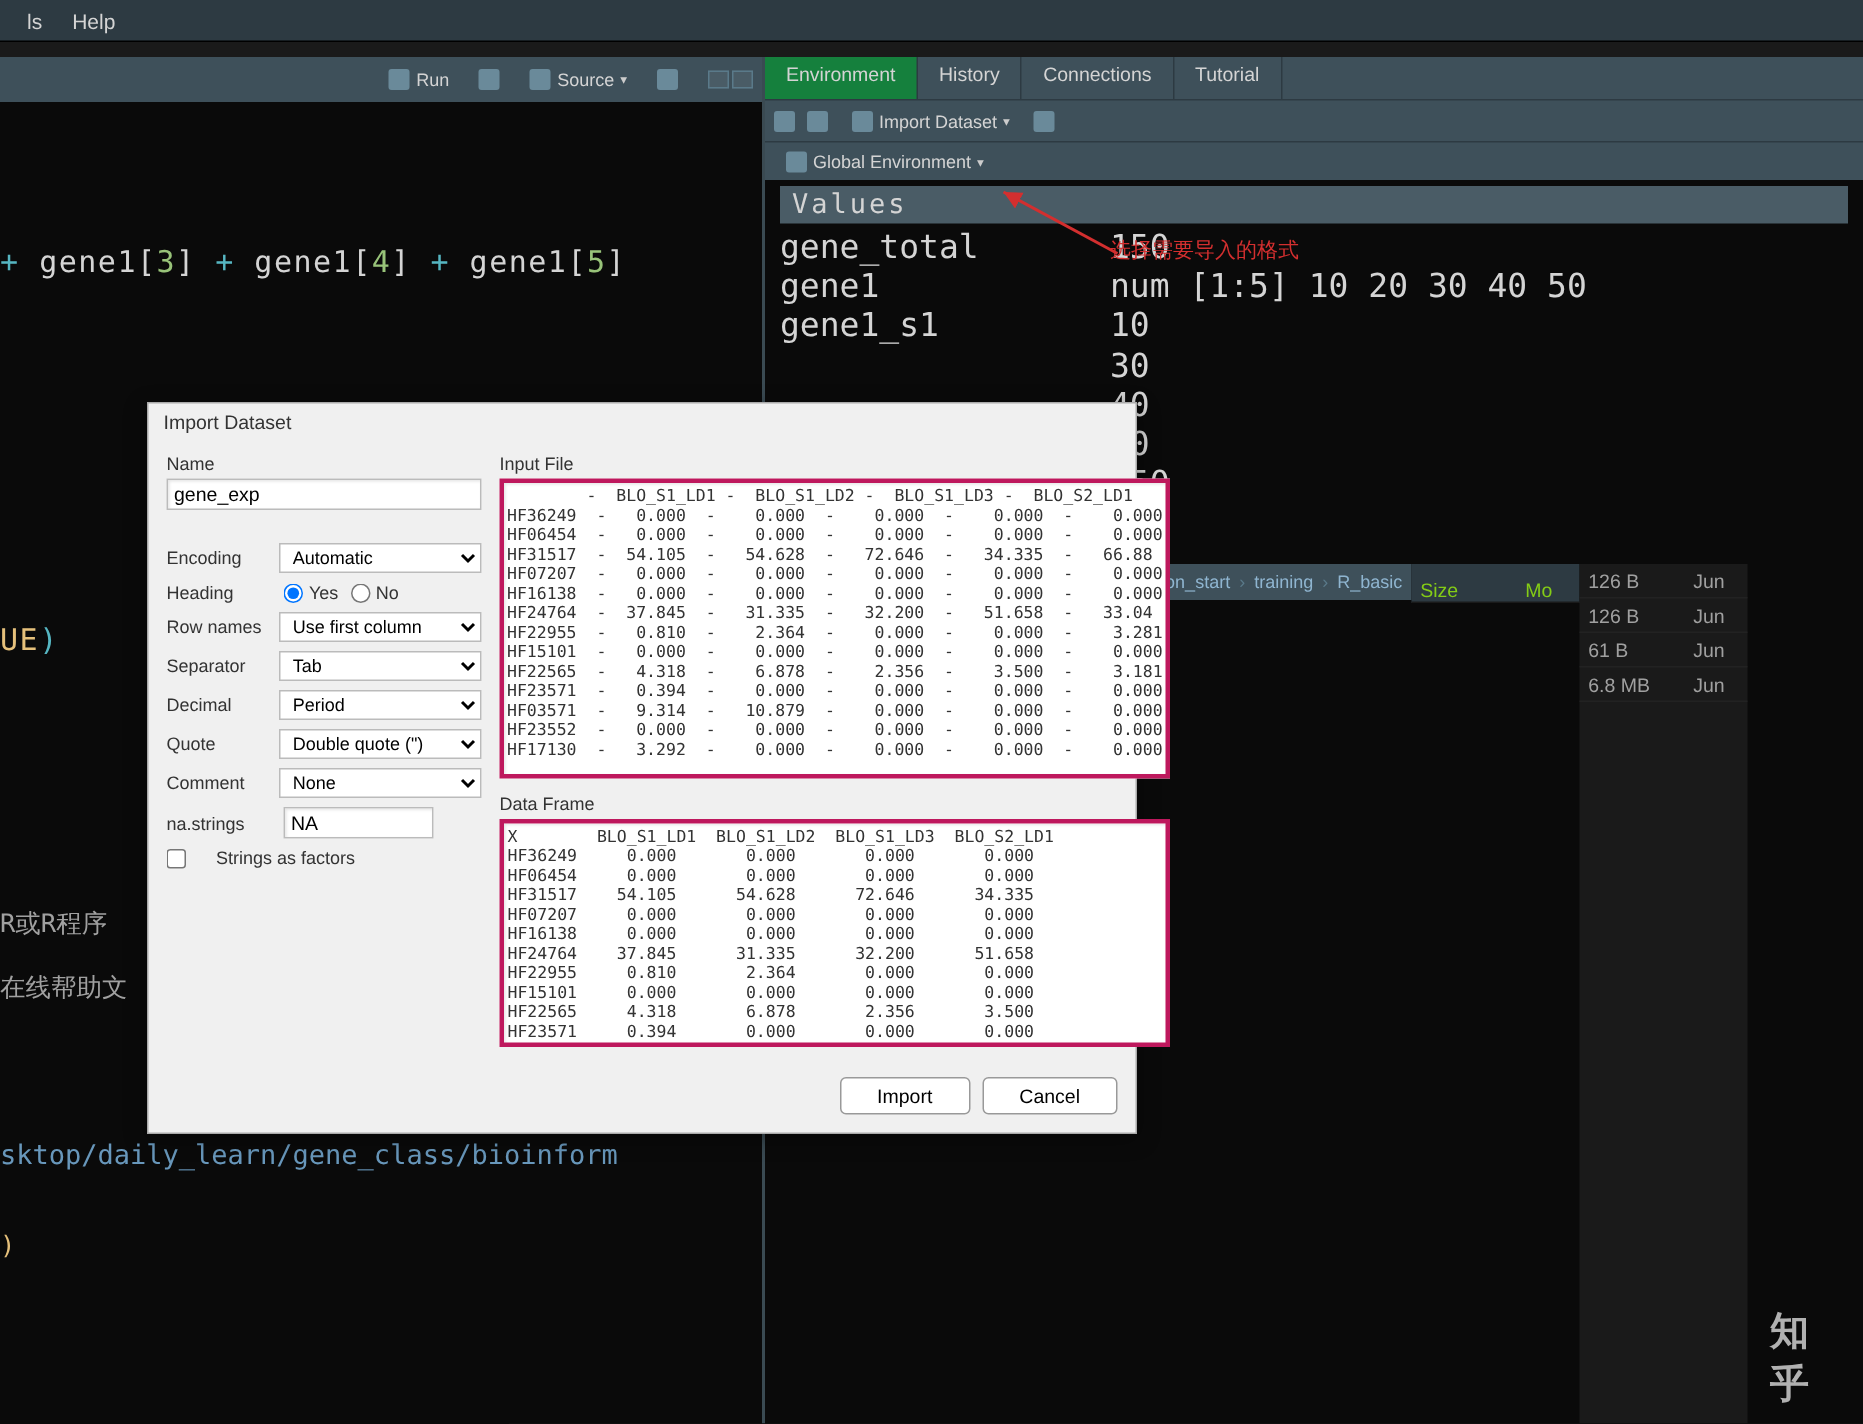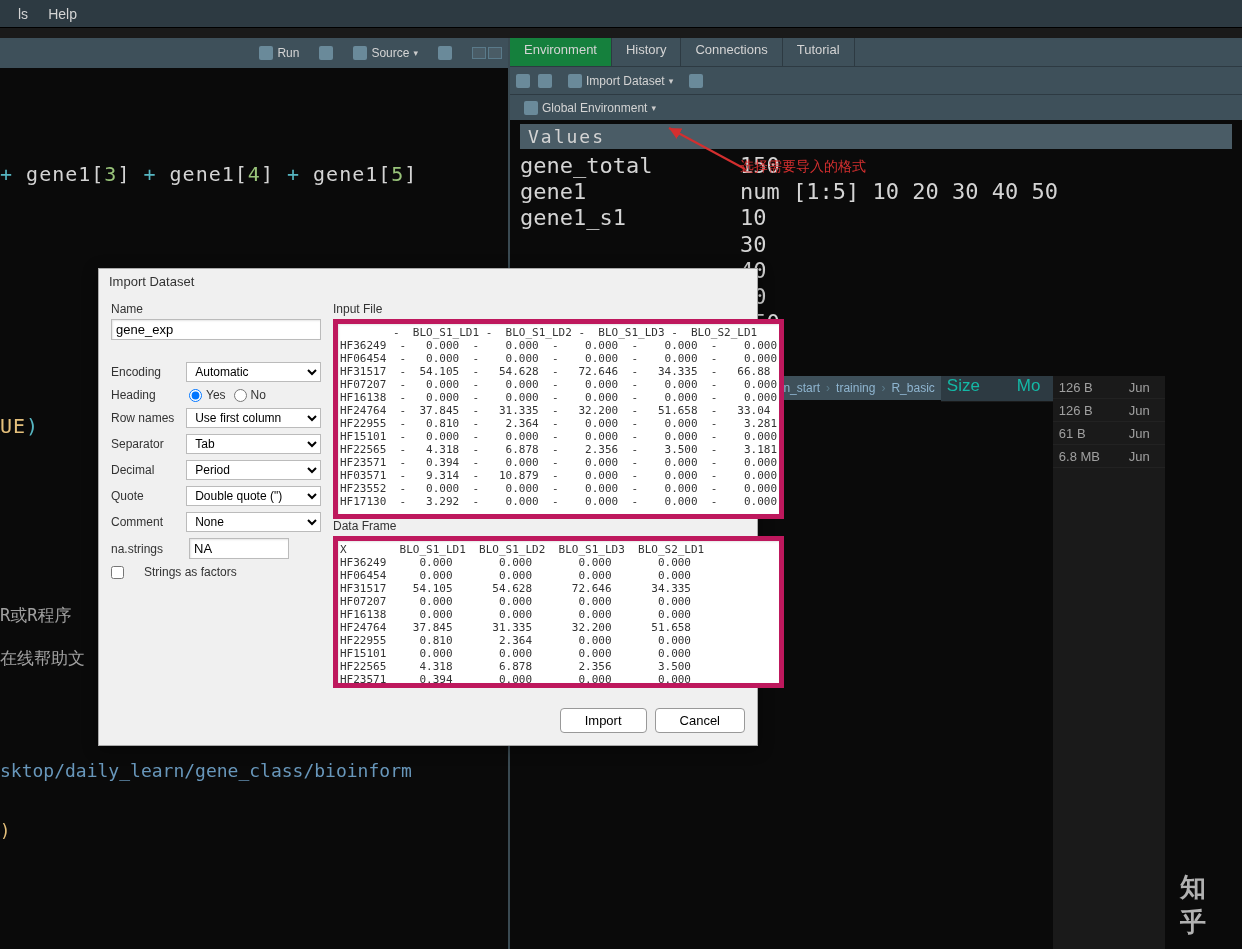--- a/index.html
+++ b/index.html
@@ -151,24 +151,24 @@
   padding: 0 6px;
   font-size: 12px;
   color: #8fb5d0;
 }
 .breadcrumb-row span { cursor: pointer; }
 .bc-sep { margin: 0 6px; color: #5a7a8a; }
 .file-header {
   background: #2d3a42;
   height: 26px;
   display: flex;
-  align-items: flex-start;
-  padding: 0 6px;
-  font-size: 17px;
-  color: #14b8a6;
+  align-items: flex-end;
+  padding: 0 6px;
+  font-size: 13px;
+  color: #84cc16;
   border-bottom: 1px solid #1a1a1a;
 }
 .file-rows { background: #1a1a1a; }
 .file-row {
   display: flex;
   height: 23px;
   align-items: center;
   padding: 0 6px;
   font-size: 13px;
   color: #a0a0a0;
@@ -211,21 +211,21 @@
   border: 1px solid #bbb;
   padding: 1px 4px;
   font-size: 12px;
   background: #fff;
 }
 .dlg-field-row { display: flex; align-items: center; margin: 6px 0; gap: 8px; }
 .dlg-field-row .fl { width: 70px; font-size: 12px; }
 .radio-wrap { display: flex; align-items: center; gap: 4px; font-size: 12px; }
 .chk-wrap { display: flex; align-items: center; gap: 20px; font-size: 12px; margin-top: 6px; }
 .preview-box {
-  border: 5px solid #be185d;
+  border: 3px solid #be185d;
   background: #fff;
   height: 200px;
   overflow: auto;
   font-family: "Lucida Console", Consolas, monospace;
   font-size: 11px;
   padding: 2px;
   white-space: pre;
   color: #333;
   box-shadow: inset 1px 1px 2px rgba(0,0,0,0.1);
 }
@@ -499,21 +499,21 @@
 HF07207  -   0.000  -    0.000  -    0.000  -    0.000  -    0.000
 HF16138  -   0.000  -    0.000  -    0.000  -    0.000  -    0.000
 HF24764  -  37.845  -   31.335  -   32.200  -   51.658  -   33.04
 HF22955  -   0.810  -    2.364  -    0.000  -    0.000  -    3.281
 HF15101  -   0.000  -    0.000  -    0.000  -    0.000  -    0.000
 HF22565  -   4.318  -    6.878  -    2.356  -    3.500  -    3.181
 HF23571  -   0.394  -    0.000  -    0.000  -    0.000  -    0.000
 HF03571  -   9.314  -   10.879  -    0.000  -    0.000  -    0.000
 HF23552  -   0.000  -    0.000  -    0.000  -    0.000  -    0.000
 HF17130  -   3.292  -    0.000  -    0.000  -    0.000  -    0.000</div>
-      <label class="dlg-label" style="margin-top:0">Data Frame</label>
+      <label class="dlg-label" style="margin-top:10px">Data Frame</label>
       <div class="preview-box preview-box-sm">X        BLO_S1_LD1  BLO_S1_LD2  BLO_S1_LD3  BLO_S2_LD1
 HF36249     0.000       0.000       0.000       0.000
 HF06454     0.000       0.000       0.000       0.000
 HF31517    54.105      54.628      72.646      34.335
 HF07207     0.000       0.000       0.000       0.000
 HF16138     0.000       0.000       0.000       0.000
 HF24764    37.845      31.335      32.200      51.658
 HF22955     0.810       2.364       0.000       0.000
 HF15101     0.000       0.000       0.000       0.000
 HF22565     4.318       6.878       2.356       3.500

